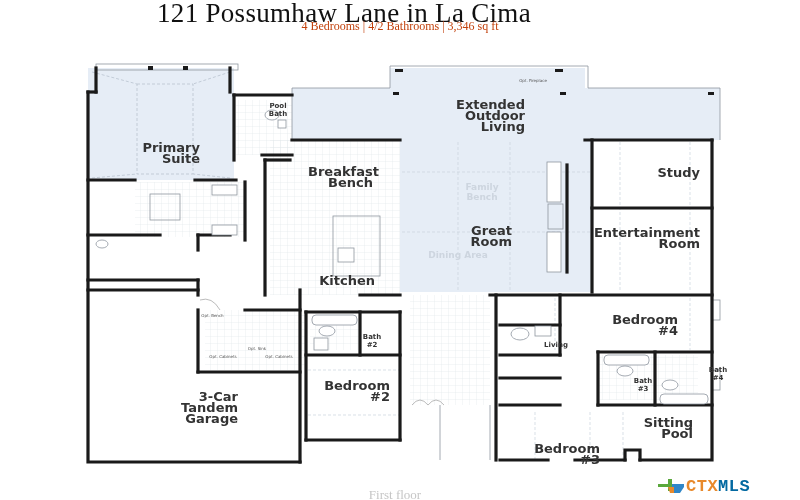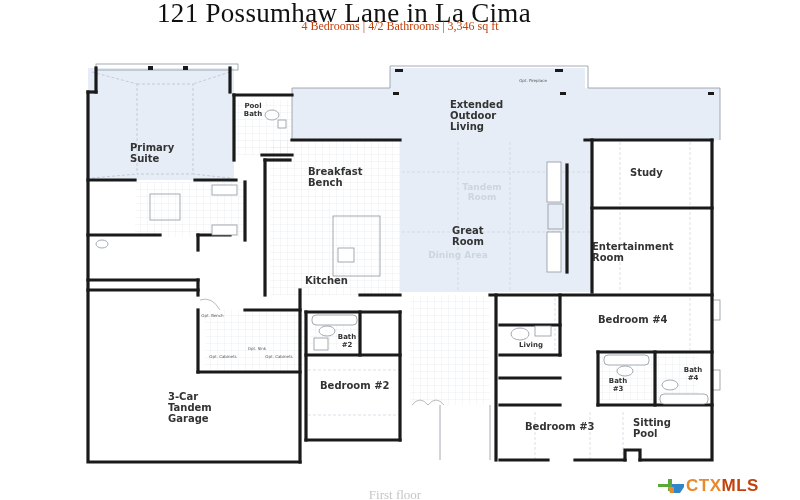--- a/index.html
+++ b/index.html
@@ -1,26 +1,26 @@
 <!DOCTYPE html>
 <html><head>
 <meta charset="utf-8">
 <style>
   html,body{margin:0;padding:0;background:#ffffff;}
   body{width:800px;height:500px;position:relative;overflow:hidden;font-family:"Liberation Sans",sans-serif;}
   .title{position:absolute;left:0;top:0;width:688px;text-align:center;font-family:"Liberation Serif",serif;font-weight:normal;font-size:27px;color:#111;line-height:27px;letter-spacing:0.3px;}
   .subtitle{position:absolute;left:0;top:19px;width:800px;text-align:center;font-family:"Liberation Serif",serif;font-size:12px;color:#c2410c;}
   svg.plan{position:absolute;left:0;top:0;}
-  .room-label{position:absolute;text-align:left;font-family:"DejaVu Sans",sans-serif;font-size:10px;line-height:11px;color:#333;font-weight:bold;}
-  .small-label{position:absolute;text-align:center;font-family:"DejaVu Sans",sans-serif;font-size:7px;line-height:8px;color:#333;font-weight:bold;}
+  .room-label{position:absolute;text-align:right;font-family:"DejaVu Sans",sans-serif;font-size:13px;line-height:11px;color:#333;font-weight:bold;}
+  .small-label{position:absolute;text-align:center;font-family:"DejaVu Sans",sans-serif;font-size:7px;line-height:8px;color:#333;font-weight:bold;margin-left:25px;}
   .tiny-label{position:absolute;text-align:center;font-family:"DejaVu Sans",sans-serif;font-size:4px;line-height:5px;color:#555;}
   .ghost-label{position:absolute;text-align:center;font-family:"DejaVu Sans",sans-serif;font-size:9px;line-height:10px;color:#cdd5df;font-weight:bold;}
   .floor-caption{position:absolute;left:330px;top:487px;width:130px;text-align:center;font-family:"Liberation Serif",serif;font-size:13px;color:#c6c6c6;}
   .logo{position:absolute;left:656px;top:476px;height:20px;display:flex;align-items:center;}
-  .logo-text{font-family:Liberation Sans, sans-serif;font-weight:bold;font-size:17px;letter-spacing:0.5px;}
+  .logo-text{font-family:Liberation Mono, monospace;font-weight:bold;font-size:17px;letter-spacing:0.5px;}
 </style>
 </head>
 <body>
 
 <div class="title">121 Possumhaw Lane in La Cima</div>
 <div class="subtitle">4 Bedrooms | 4/2 Bathrooms | 3,346 sq ft</div>
 
 <svg class="plan" width="800" height="500" viewBox="0 0 800 500">
   <defs>
     <pattern id="tile" width="7" height="7" patternUnits="userSpaceOnUse">
@@ -188,43 +188,43 @@
     <path d="M428 405 Q436 395 444 405"></path>
     <path d="M200 300 Q212 296 220 310"></path>
   </g>
 </svg>
 
 <div class="room-label" style="left:130px;top:114px;width:70px;margin-top:28px;">Primary Suite</div>
 <div class="small-label" style="left:238px;top:102px;width:30px;">Pool Bath</div>
 <div class="room-label" style="left:450px;top:99px;width:75px;">Extended Outdoor Living</div>
 <div class="tiny-label" style="left:518px;top:78px;width:30px;">Opt. Fireplace</div>
 <div class="room-label" style="left:308px;top:166px;width:65px;">Breakfast Bench</div>
-<div class="ghost-label" style="left:452px;top:182px;width:60px;">Tandem Room</div>
+<div class="ghost-label" style="left:452px;top:182px;width:60px;">Family Bench</div>
 <div class="room-label" style="left:452px;top:203px;width:60px;margin-top:22px;">Great Room</div>
 <div class="ghost-label" style="left:428px;top:250px;width:60px;">Dining Area</div>
 <div class="room-label" style="left:630px;top:167px;width:70px;">Study</div>
-<div class="room-label" style="left:592px;top:241px;width:108px;">Entertainment Room</div>
+<div class="room-label" style="left:592px;top:227px;width:108px;">Entertainment Room</div>
 <div class="room-label" style="left:305px;top:275px;width:70px;">Kitchen</div>
 <div class="tiny-label" style="left:200px;top:313px;width:25px;">Opt. Bench</div>
 <div class="tiny-label" style="left:245px;top:346px;width:24px;">Opt. Sink</div>
 <div class="tiny-label" style="left:208px;top:354px;width:30px;">Opt. Cabinets</div>
 <div class="tiny-label" style="left:264px;top:354px;width:30px;">Opt. Cabinets</div>
 <div class="small-label" style="left:332px;top:333px;width:30px;">Bath #2</div>
 <div class="small-label" style="left:506px;top:341px;width:50px;">Living</div>
 <div class="room-label" style="left:598px;top:314px;width:80px;">Bedroom #4</div>
 <div class="small-label" style="left:603px;top:377px;width:30px;">Bath #3</div>
 <div class="small-label" style="left:678px;top:366px;width:30px;">Bath #4</div>
 <div class="room-label" style="left:168px;top:391px;width:70px;">3-Car Tandem Garage</div>
 <div class="room-label" style="left:320px;top:380px;width:70px;">Bedroom #2</div>
-<div class="room-label" style="left:525px;top:421px;width:75px;">Bedroom #3</div>
+<div class="room-label" style="left:525px;top:443px;width:75px;">Bedroom #3</div>
 <div class="room-label" style="left:633px;top:417px;width:60px;">Sitting Pool</div>
 
 <div class="floor-caption">First floor</div>
 
 <div class="logo">
   <svg width="30" height="16" viewBox="0 0 30 16">
     <path d="M2 6 L12 6 L12 1 L16 1 L16 6 L18 6 L18 13 L12 13 L12 9 L2 9 Z" fill="#5aa83c"></path>
     <path d="M16 6 L28 6 L28 9 L24 15 L18 15 L18 13 L16 13 Z" fill="#2f86c8"></path>
     <path d="M12 9 L18 9 L18 15 L14 15 Z" fill="#e8892b"></path>
   </svg>
   <span class="logo-text" style="color:#e8892b;">CTX</span>
-    <span class="logo-text" style="color:#c2410c;">MLS</span>
+    <span class="logo-text" style="color:#0369a1;">MLS</span>
 </div>
 
 </body></html>

